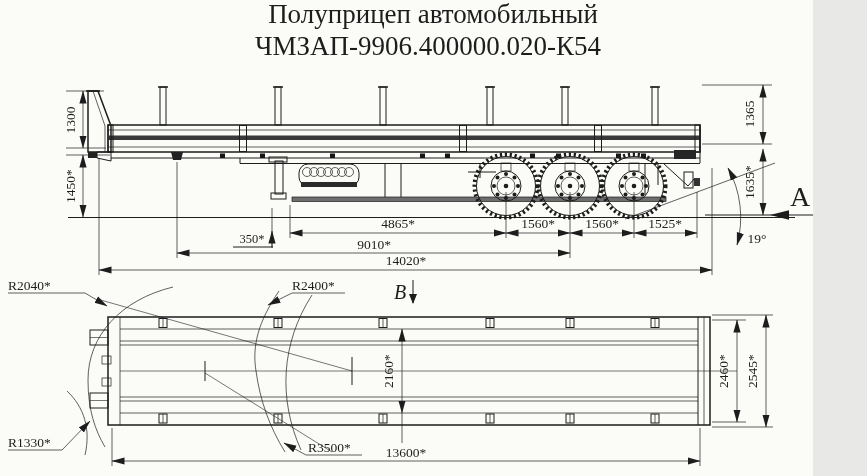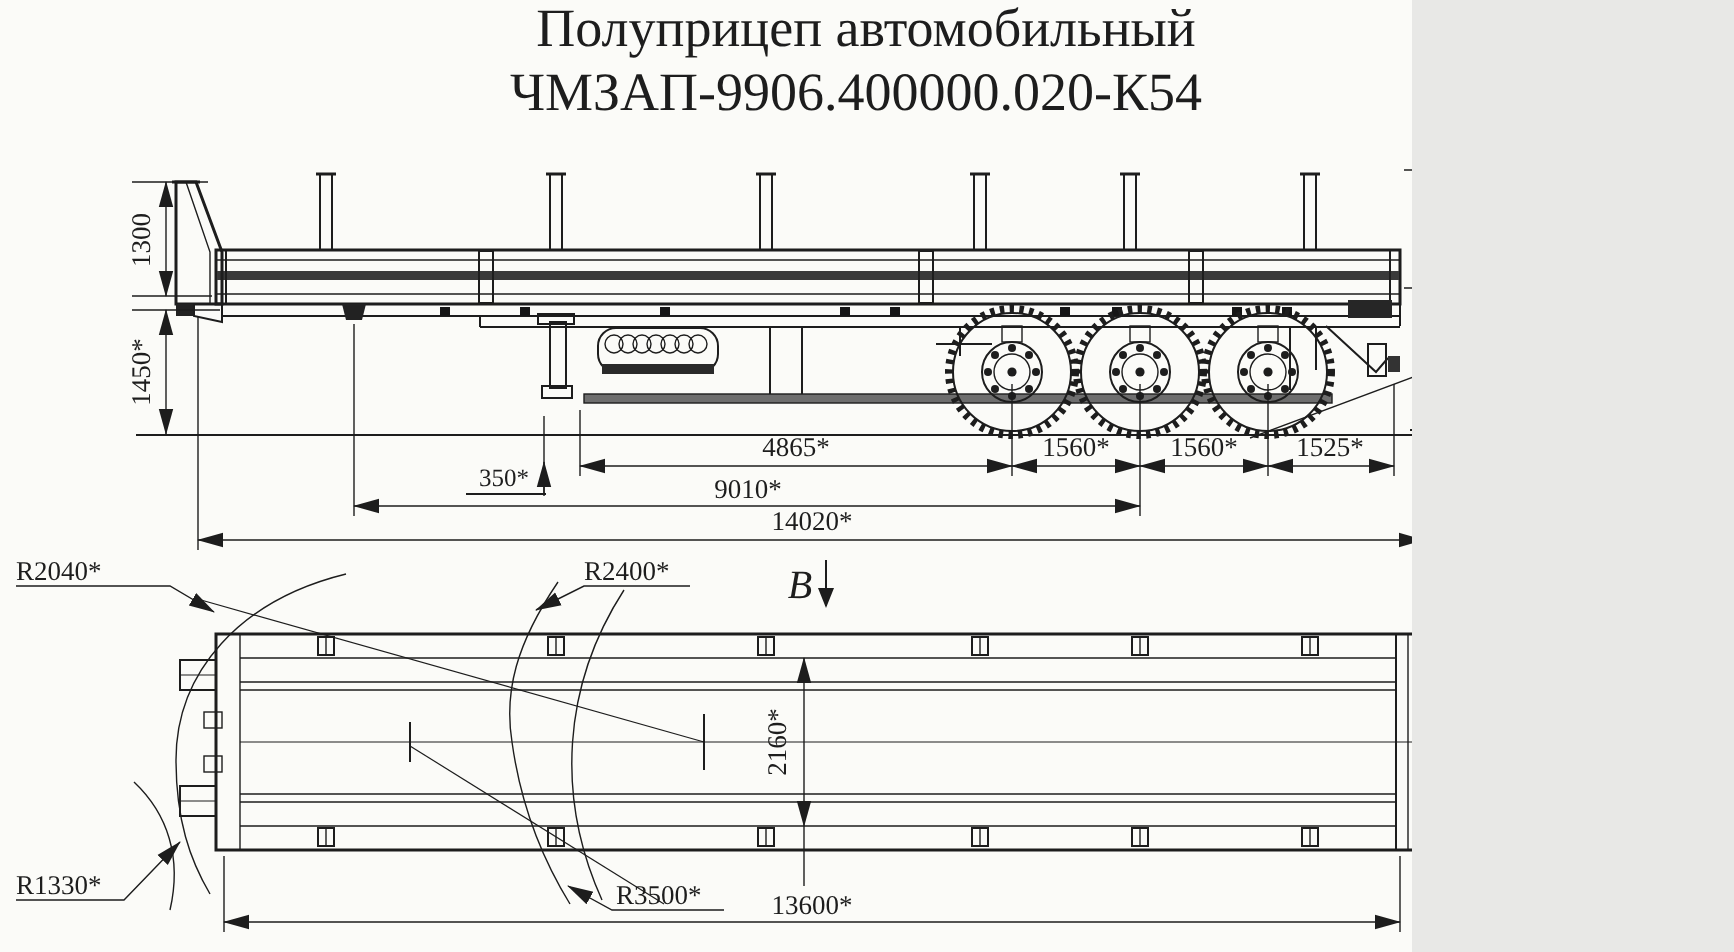--- a/index.html
+++ b/index.html
@@ -1,16 +1,16 @@
 <!DOCTYPE html>
 <html><head>
 <meta charset="utf-8">
 <style>
   html,body{margin:0;padding:0;background:#e8e8e6;}
-  .sheet{width:706px;height:476px;background:#fbfbf8;position:relative;overflow:hidden;
+  .sheet{width:813px;height:476px;background:#fbfbf8;position:relative;overflow:hidden;
          font-family:"Liberation Serif", serif;}
   svg{display:block;}
   .ink{stroke:#1d1d1d;fill:none;}
   .thick{stroke-width:1.5;}
   .med{stroke-width:1;}
   .thin{stroke-width:0.7;}
   .hair{stroke-width:0.6;}
   text{fill:#1d1d1d;font-family:"Liberation Serif", serif;}
   .title-line{font-size:27px;}
   .dim{font-size:13.5px;}

